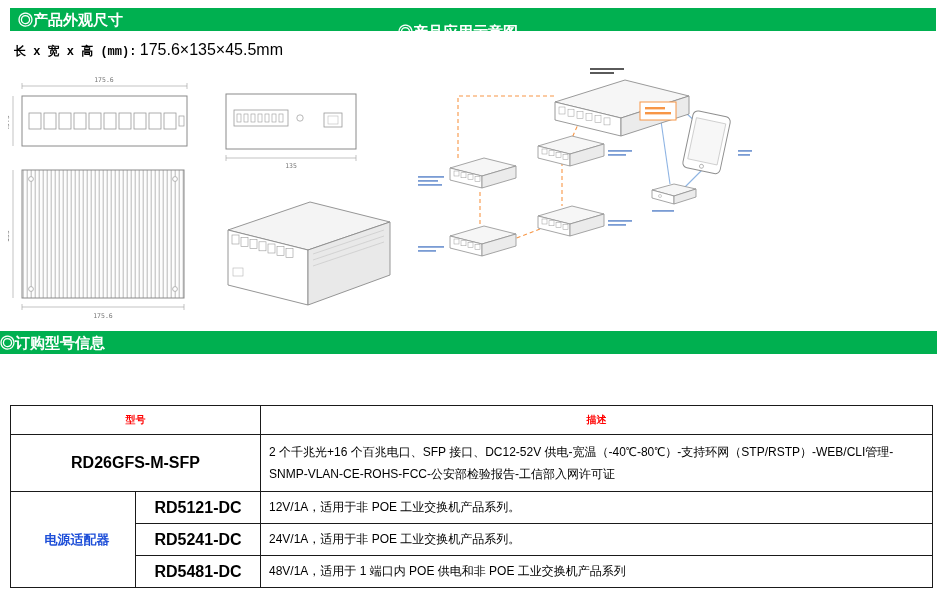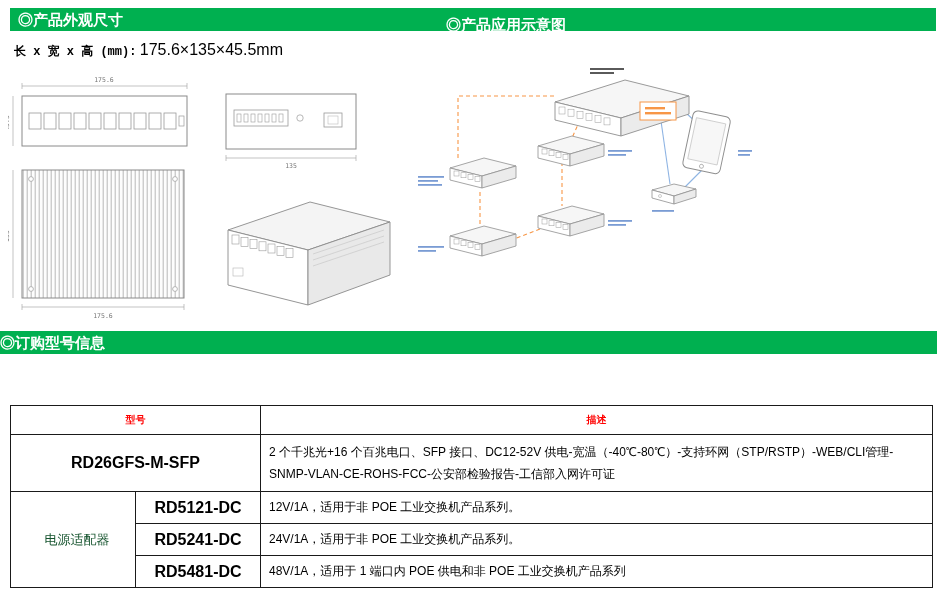--- a/index.html
+++ b/index.html
@@ -3,36 +3,36 @@
 <meta charset="utf-8">
 <style>
   * { box-sizing: border-box; margin: 0; padding: 0; }
   html,body { width: 943px; height: 592px; background: #ffffff; }
   body { position: relative; overflow: hidden; font-family: "Liberation Sans", sans-serif; color:#000; }
 
   .bar { position: absolute; height: 23px; background: #00B050; color:#fff;
          font-weight: bold; font-size: 15px; line-height: 23px; }
   .bar-top { top: 8px; left: 10px; right: 7px; }
   .bar-top .t-left { position: absolute; left: 8px; top: 0; }
-  .bar-top .t-right { position: absolute; left: 388px; top: 5px; margin-left: 48px; }
+  .bar-top .t-right { position: absolute; left: 388px; top: 12px; }
   .bar-mid { top: 331px; left: 0; right: 6px; }
 
   .dims { position: absolute; top: 41px; left: 14px; font-size: 12px; white-space: nowrap; }
   .dims .lbl { font-weight: bold; font-family: Liberation Mono, monospace; }
   .dims .val { font-family: Liberation Sans, sans-serif; font-size: 16px; }
 
   .drawings-svg { position: absolute; top: 58px; left: 8px; }
   .app-svg { position: absolute; top: 58px; left: 412px; }
 
   .order-table { position: absolute; top: 405px; left: 10px; width: 923px;
                  border-collapse: collapse; table-layout: fixed; font-size: 12px; }
   .order-table td { border: 1px solid #1a1a1a; padding: 2px 8px; vertical-align: middle; }
   .order-table .center { text-align: center; }
   .order-table .red { color: #FF0000; font-weight: bold; font-size: 10px; }
-  .order-table .orange { color: #14532d; font-weight: normal; font-size: 13px; padding-left: 16px; }
+  .order-table .orange { color: #1d4ed8; font-weight: bold; font-size: 13px; padding-left: 16px; }
   .order-table .model { font-weight: bold; font-size: 16px; }
   .order-table .desc { text-align: left; line-height: 1.85; }
   tr.row-head { height: 29px; }
   tr.row-main { height: 57px; }
   tr.row-small { height: 32px; }
 
   svg text.dim { font-family: "DejaVu Sans Mono", monospace; font-size: 6.5px; fill: #777; }
 </style>
 </head>
 <body>

